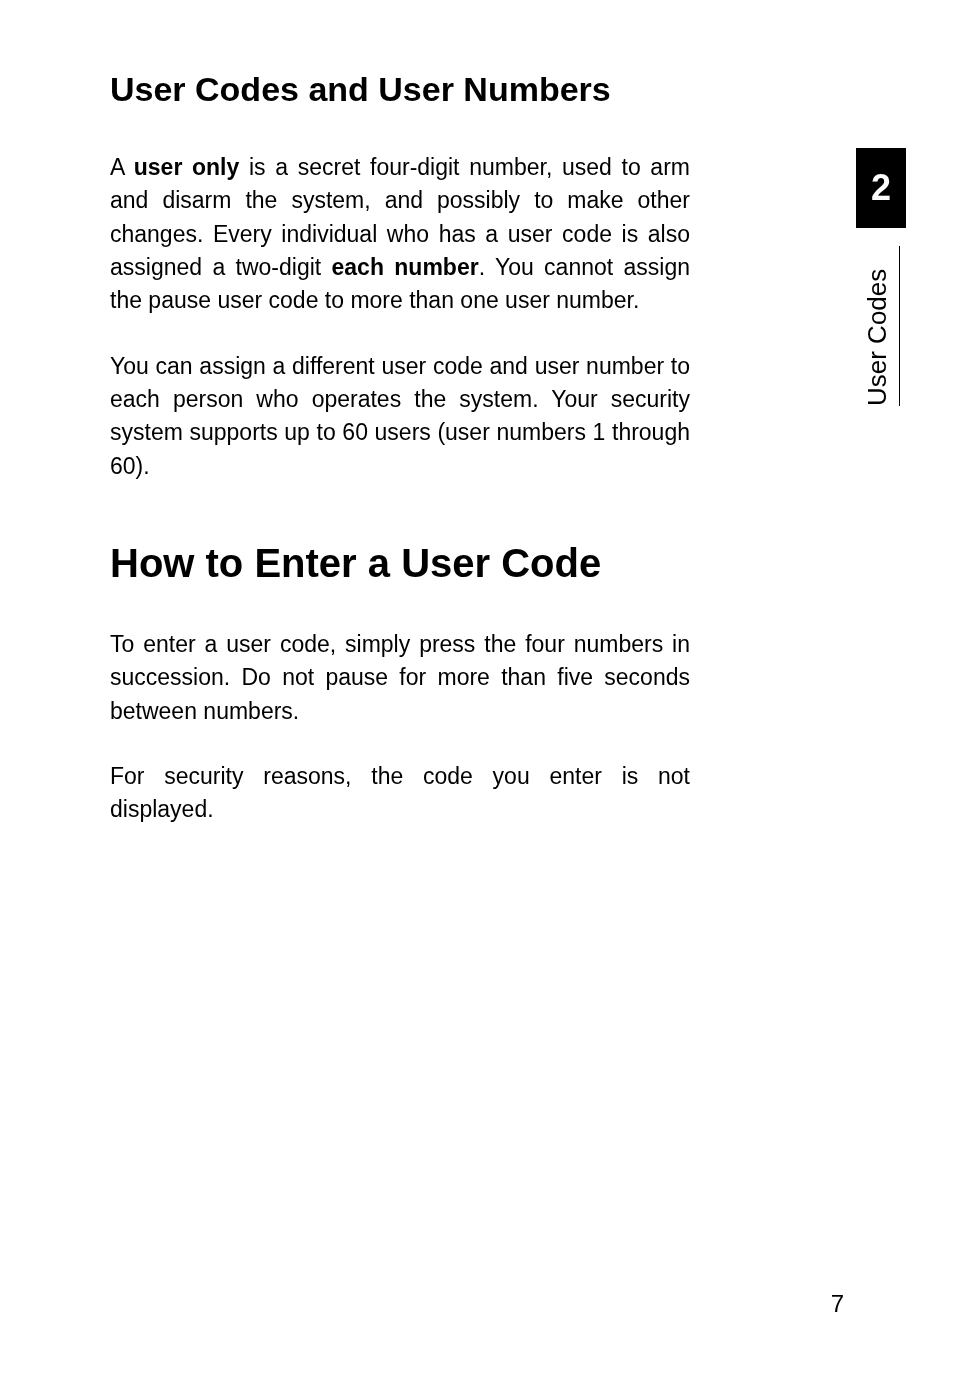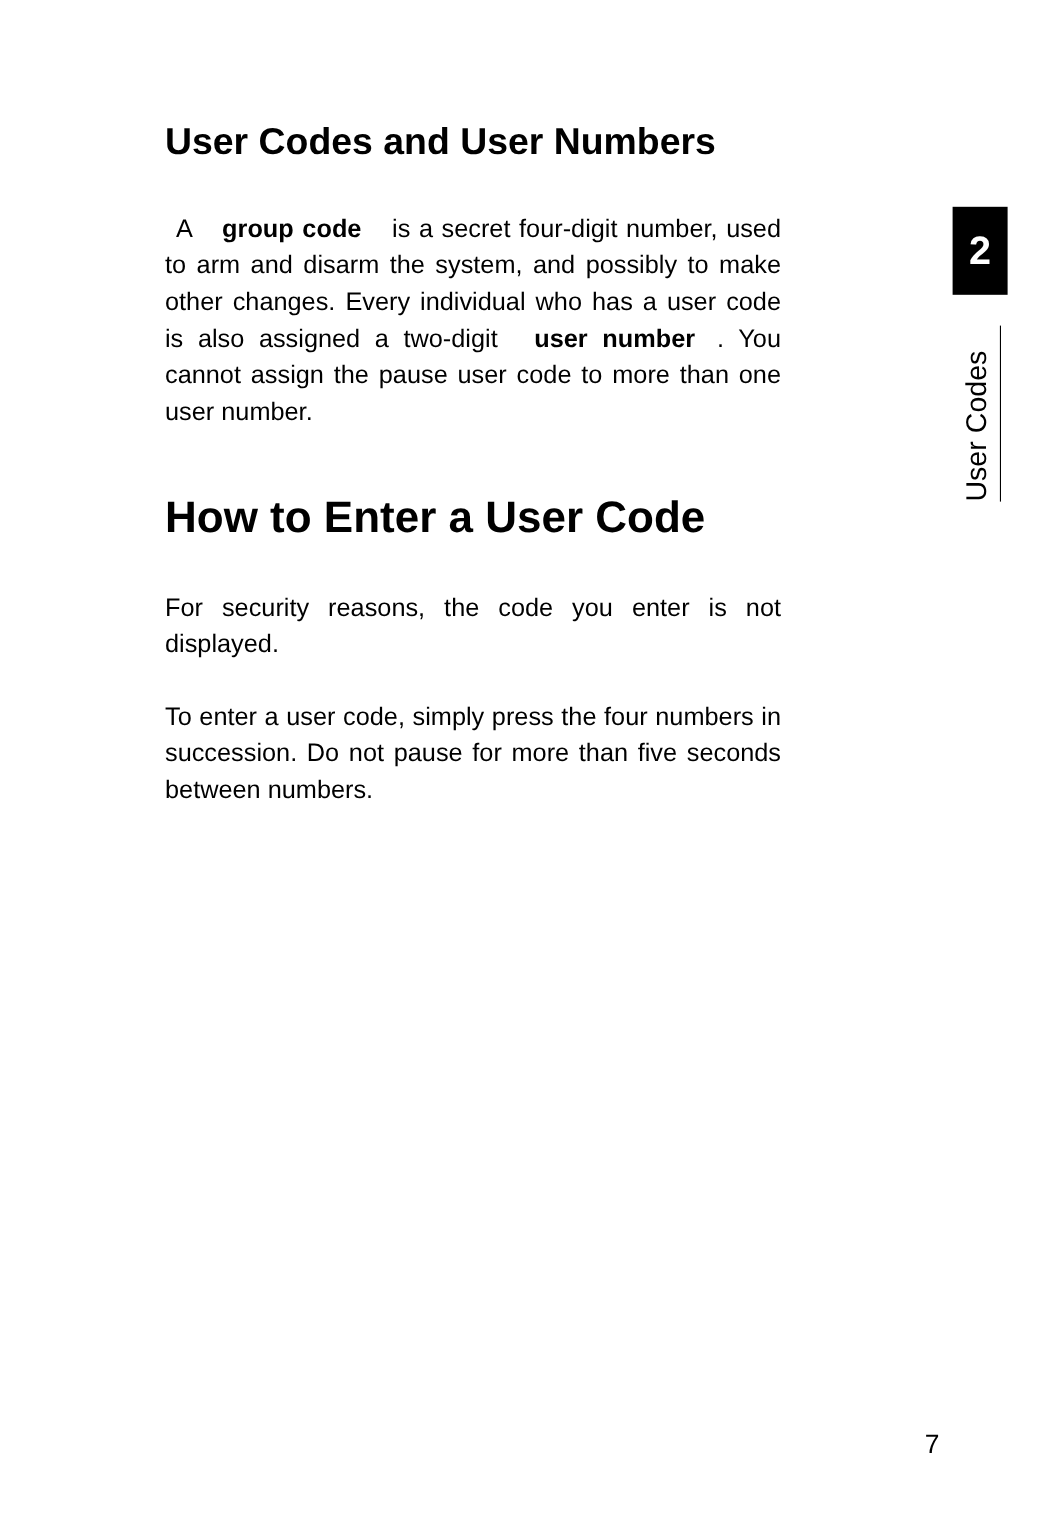--- a/index.html
+++ b/index.html
@@ -1,16 +1,16 @@
 <!DOCTYPE html>
 <html><head>
   <meta charset="utf-8">
   <style>
     * {
-      margin: 10px;
+      margin: 0;
       padding: 0;
       box-sizing: border-box;
     }
     body {
       width: 954px;
       height: 1378px;
       background: #ffffff;
       font-family: Arial, Helvetica, sans-serif;
       position: relative;
       color: #000000;
@@ -78,30 +78,31 @@
       font-size: 24px;
     }
   </style>
 </head>
 <body>
 
 <div class="content">
   <h1>User Codes and User Numbers</h1>
 
   <p>
-    <span>A </span><span class="bold">group code</span><span> is a secret four-digit number, used to arm and disarm the system, and possibly to make other changes.  Every individual who has a user code is also assigned a two-digit </span><span class="bold">user number</span><span>.  You cannot assign the pause user code to more than one user number.</span>
+    <span>A </span><span class="bold">user only</span><span> is a secret four-digit number, used to arm and disarm the system, and possibly to make other changes.  Every individual who has a user code is also assigned a two-digit </span><span class="bold">each number</span><span>.  You cannot assign the pause user code to more than one user number.</span>
   </p>
 
+  <p>You can assign a different user code and user number to each person who operates the system.  Your security system supports up to 60 users (user numbers 1 through 60).</p>
 
 
   <h2>How to Enter a User Code</h2>
 
+  <p>To enter a user code, simply press the four numbers in succession.  Do not pause for more than five seconds between numbers.</p>
+
   <p>For security reasons, the code you enter is not displayed.</p>
-
-  <p>To enter a user code, simply press the four numbers in succession.  Do not pause for more than five seconds between numbers.</p>
 </div>
 
 <div class="side-tab">
   <div class="tab-number">2</div>
   <div class="tab-label">User Codes</div>
 </div>
 
 <div class="page-number">7</div>
 
 </body></html>

